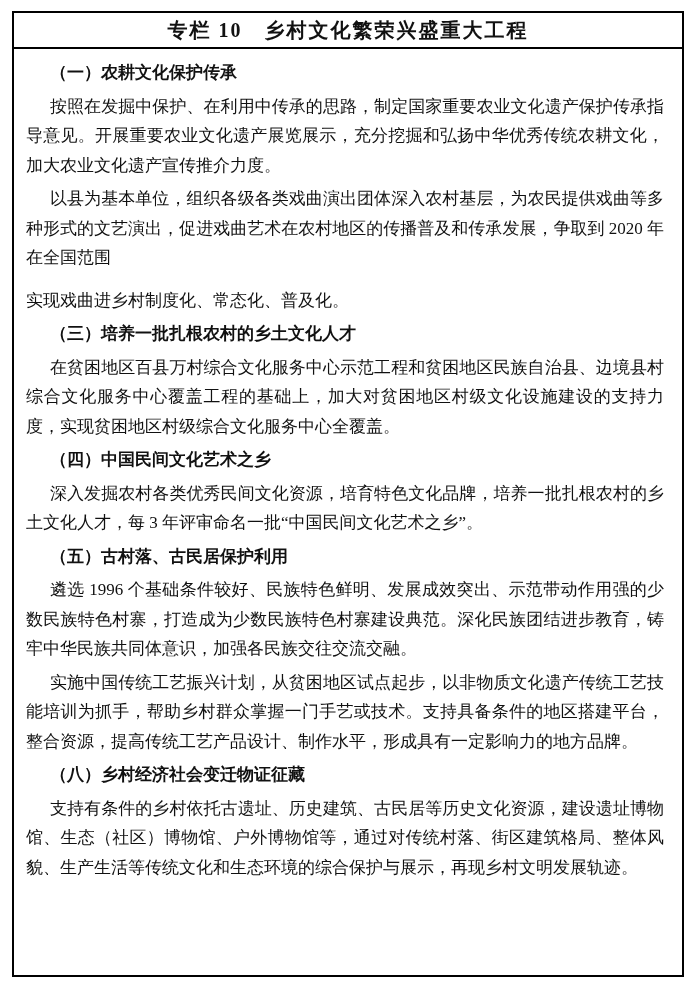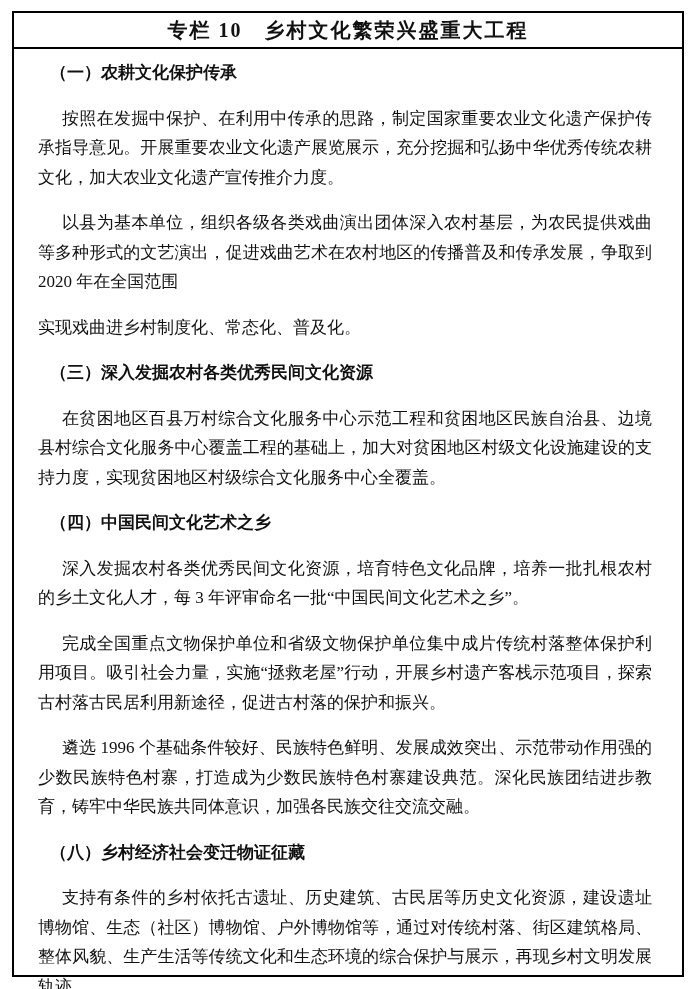--- a/index.html
+++ b/index.html
@@ -45,21 +45,21 @@
     line-height: 29.5px;
     text-align: justify;
   }
   .section { margin: 0; }
   .heading {
     font-weight: 700;
     text-indent: 24px;
     margin: 4px;
   }
   .para {
-    margin: 16px;
+    margin: 4px;
     text-indent: 24px;
   }
   .para.no-indent { text-indent: 0; }
   .para.gap-before { margin-top: 13px; }
 </style>
 </head>
 <body>
 
 <div class="page">
   <div class="panel">
@@ -69,34 +69,35 @@
     <div class="panel-body" id="sections">
         <div class="section">
           <div class="heading">（一）农耕文化保护传承</div>
           <p class="para">按照在发掘中保护、在利用中传承的思路，制定国家重要农业文化遗产保护传承指导意见。开展重要农业文化遗产展览展示，充分挖掘和弘扬中华优秀传统农耕文化，加大农业文化遗产宣传推介力度。</p>
         </div>
         <div class="section">
           <p class="para">以县为基本单位，组织各级各类戏曲演出团体深入农村基层，为农民提供戏曲等多种形式的文艺演出，促进戏曲艺术在农村地区的传播普及和传承发展，争取到 2020 年在全国范围</p>
           <p class="para no-indent gap-before">实现戏曲进乡村制度化、常态化、普及化。</p>
         </div>
         <div class="section">
-          <div class="heading">（三）深入发掘农村各类优秀民间文化资源</div>
+          <div class="heading">（三）培养一批扎根农村的乡土文化人才</div>
           <p class="para">在贫困地区百县万村综合文化服务中心示范工程和贫困地区民族自治县、边境县村综合文化服务中心覆盖工程的基础上，加大对贫困地区村级文化设施建设的支持力度，实现贫困地区村级综合文化服务中心全覆盖。</p>
         </div>
         <div class="section">
           <div class="heading">（四）中国民间文化艺术之乡</div>
           <p class="para">深入发掘农村各类优秀民间文化资源，培育特色文化品牌，培养一批扎根农村的乡土文化人才，每 3 年评审命名一批“中国民间文化艺术之乡”。</p>
         </div>
         <div class="section">
-          <p class="para">完成全国重点文物保护单位和省级文物保护单位集中成片传统村落整体保护利用项目。吸引社会力量，实施“拯救老屋”行动，开展乡村遗产客栈示范项目，探索古村落古民居利用新途径，促进古村落的保护和振兴。</p>
+          <div class="heading">（五）古村落、古民居保护利用</div>
         </div>
         <div class="section">
           <p class="para">遴选 1996 个基础条件较好、民族特色鲜明、发展成效突出、示范带动作用强的少数民族特色村寨，打造成为少数民族特色村寨建设典范。深化民族团结进步教育，铸牢中华民族共同体意识，加强各民族交往交流交融。</p>
         </div>
         <div class="section">
+          <p class="para">实施中国传统工艺振兴计划，从贫困地区试点起步，以非物质文化遗产传统工艺技能培训为抓手，帮助乡村群众掌握一门手艺或技术。支持具备条件的地区搭建平台，整合资源，提高传统工艺产品设计、制作水平，形成具有一定影响力的地方品牌。</p>
         </div>
         <div class="section">
           <div class="heading">（八）乡村经济社会变迁物证征藏</div>
           <p class="para">支持有条件的乡村依托古遗址、历史建筑、古民居等历史文化资源，建设遗址博物馆、生态（社区）博物馆、户外博物馆等，通过对传统村落、街区建筑格局、整体风貌、生产生活等传统文化和生态环境的综合保护与展示，再现乡村文明发展轨迹。</p>
         </div>
       </div>
   </div>
 </div>
 
 </body></html>

